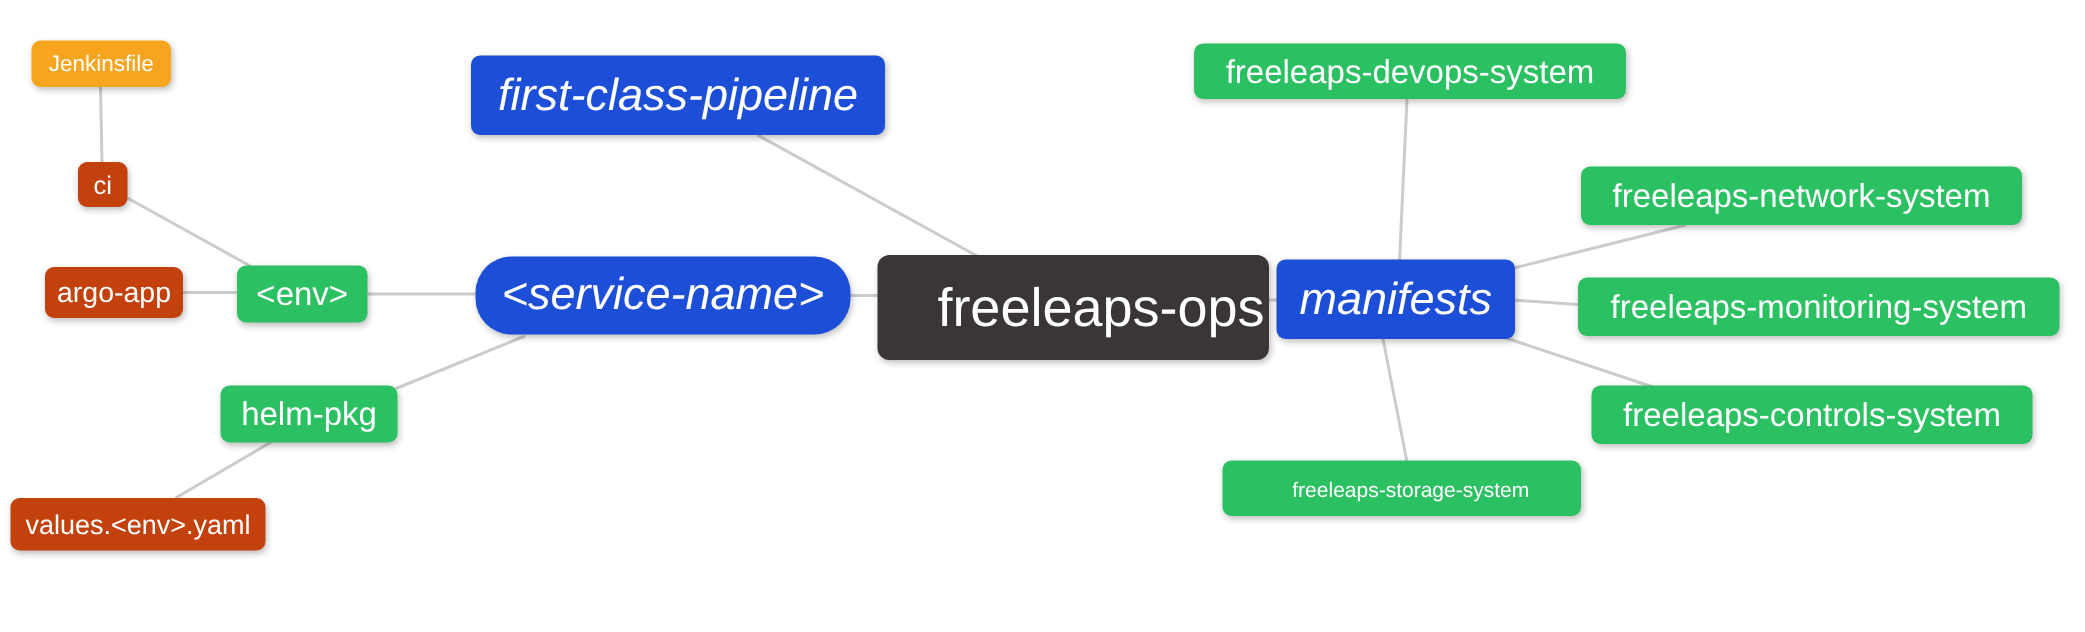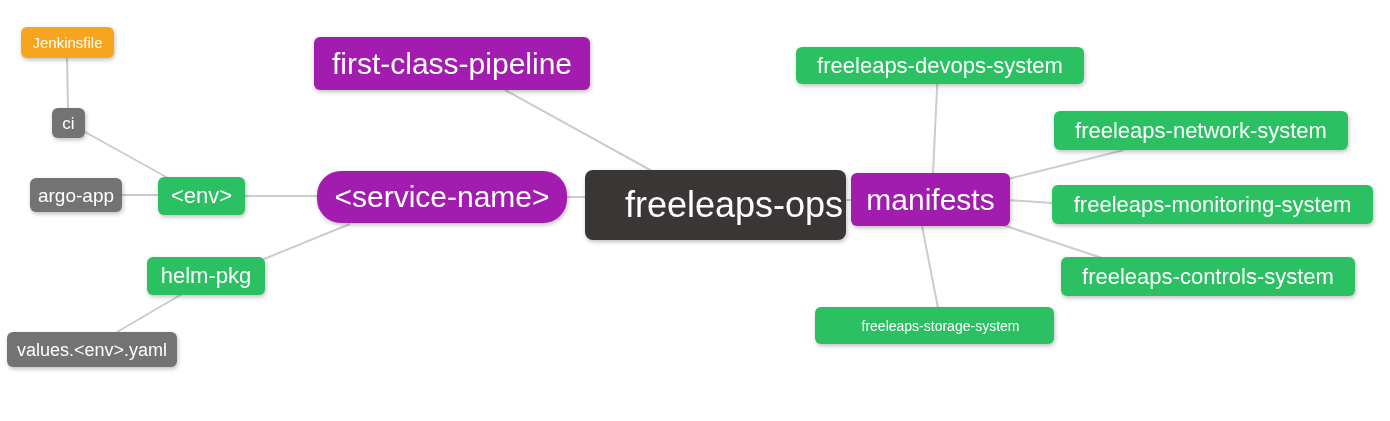--- a/index.html
+++ b/index.html
@@ -28,23 +28,23 @@
     justify-content: center;
     color: #ffffff;
     border-radius: 6px;
     box-shadow: 1px 2px 4px rgba(0,0,0,0.25);
     white-space: nowrap;
     line-height: 1;
     cursor: default;
     box-sizing: border-box;
   }
   .dark   { background: #3a3636; border-radius: 8px; padding-left: 37px; }
-  .blue   { background: #a21caf; }
+  .blue   { background: #1d4ed8; font-style: italic; }
   .green  { background: #2bc162; }
-  .red    { background: #737373; }
+  .red    { background: #c2410c; }
   .orange { background: #f7a41f; }
 </style>
 </head>
 <body>
 
 <div id="canvas">
 
   <svg id="edges" width="1390" height="421" viewBox="0 0 1390 421" xmlns="http://www.w3.org/2000/svg">
     <line x1="67" y1="58" x2="68" y2="108"></line>
     <line x1="85" y1="132" x2="168" y2="178"></line>
@@ -95,21 +95,21 @@
   </div>
 
   <div class="node dark" style="left:585px; top:170px; width:261px; height:70px; font-size:36px;">
     <span>freeleaps-ops</span>
   </div>
 
   <div class="node blue" style="left:851px; top:173px; width:159px; height:53px; font-size:30px;">
     <span>manifests</span>
   </div>
 
-  <div class="node green" style="left:796px; top:29px; width:288px; height:37px; font-size:22px;margin-top:18px;">
+  <div class="node green" style="left:796px; top:29px; width:288px; height:37px; font-size:22px;">
     <span>freeleaps-devops-system</span>
   </div>
 
   <div class="node green" style="left:1054px; top:111px; width:294px; height:39px; font-size:22px;">
     <span>freeleaps-network-system</span>
   </div>
 
   <div class="node green" style="left:1052px; top:185px; width:321px; height:39px; font-size:22px;">
     <span>freeleaps-monitoring-system</span>
   </div>

